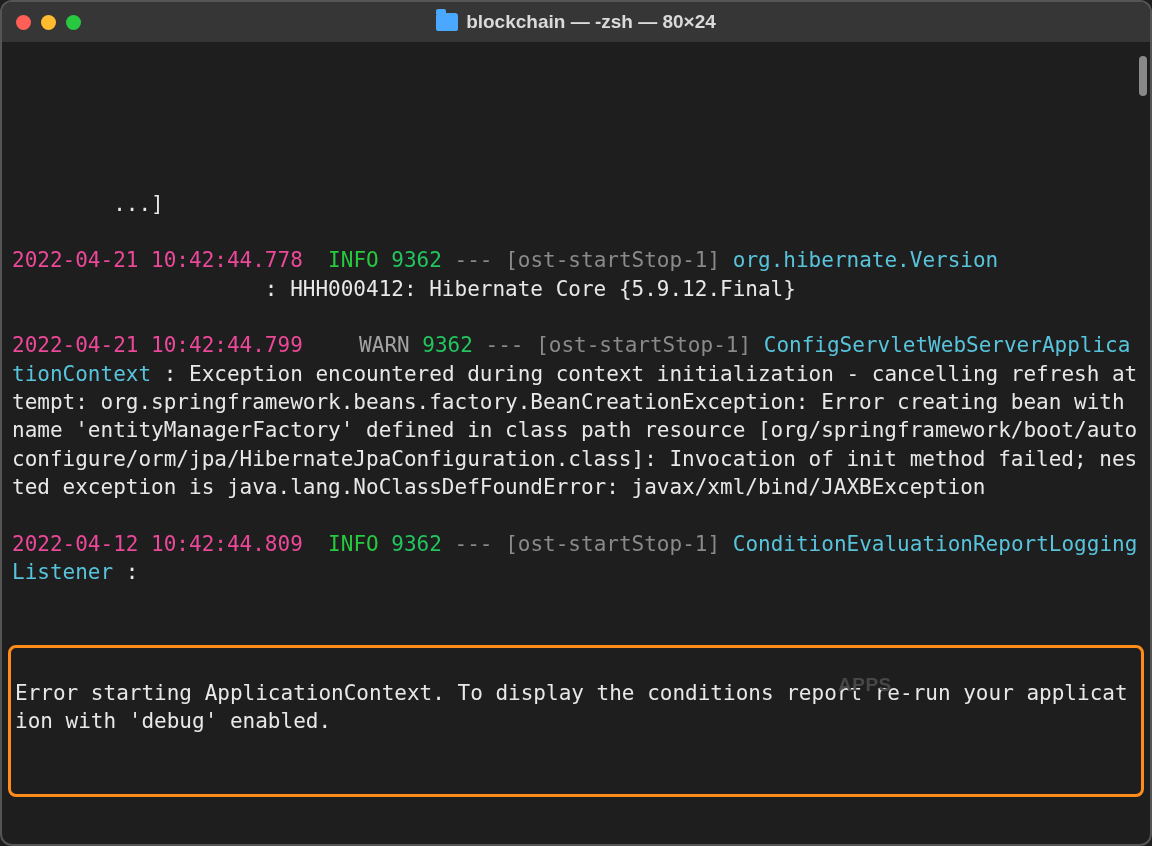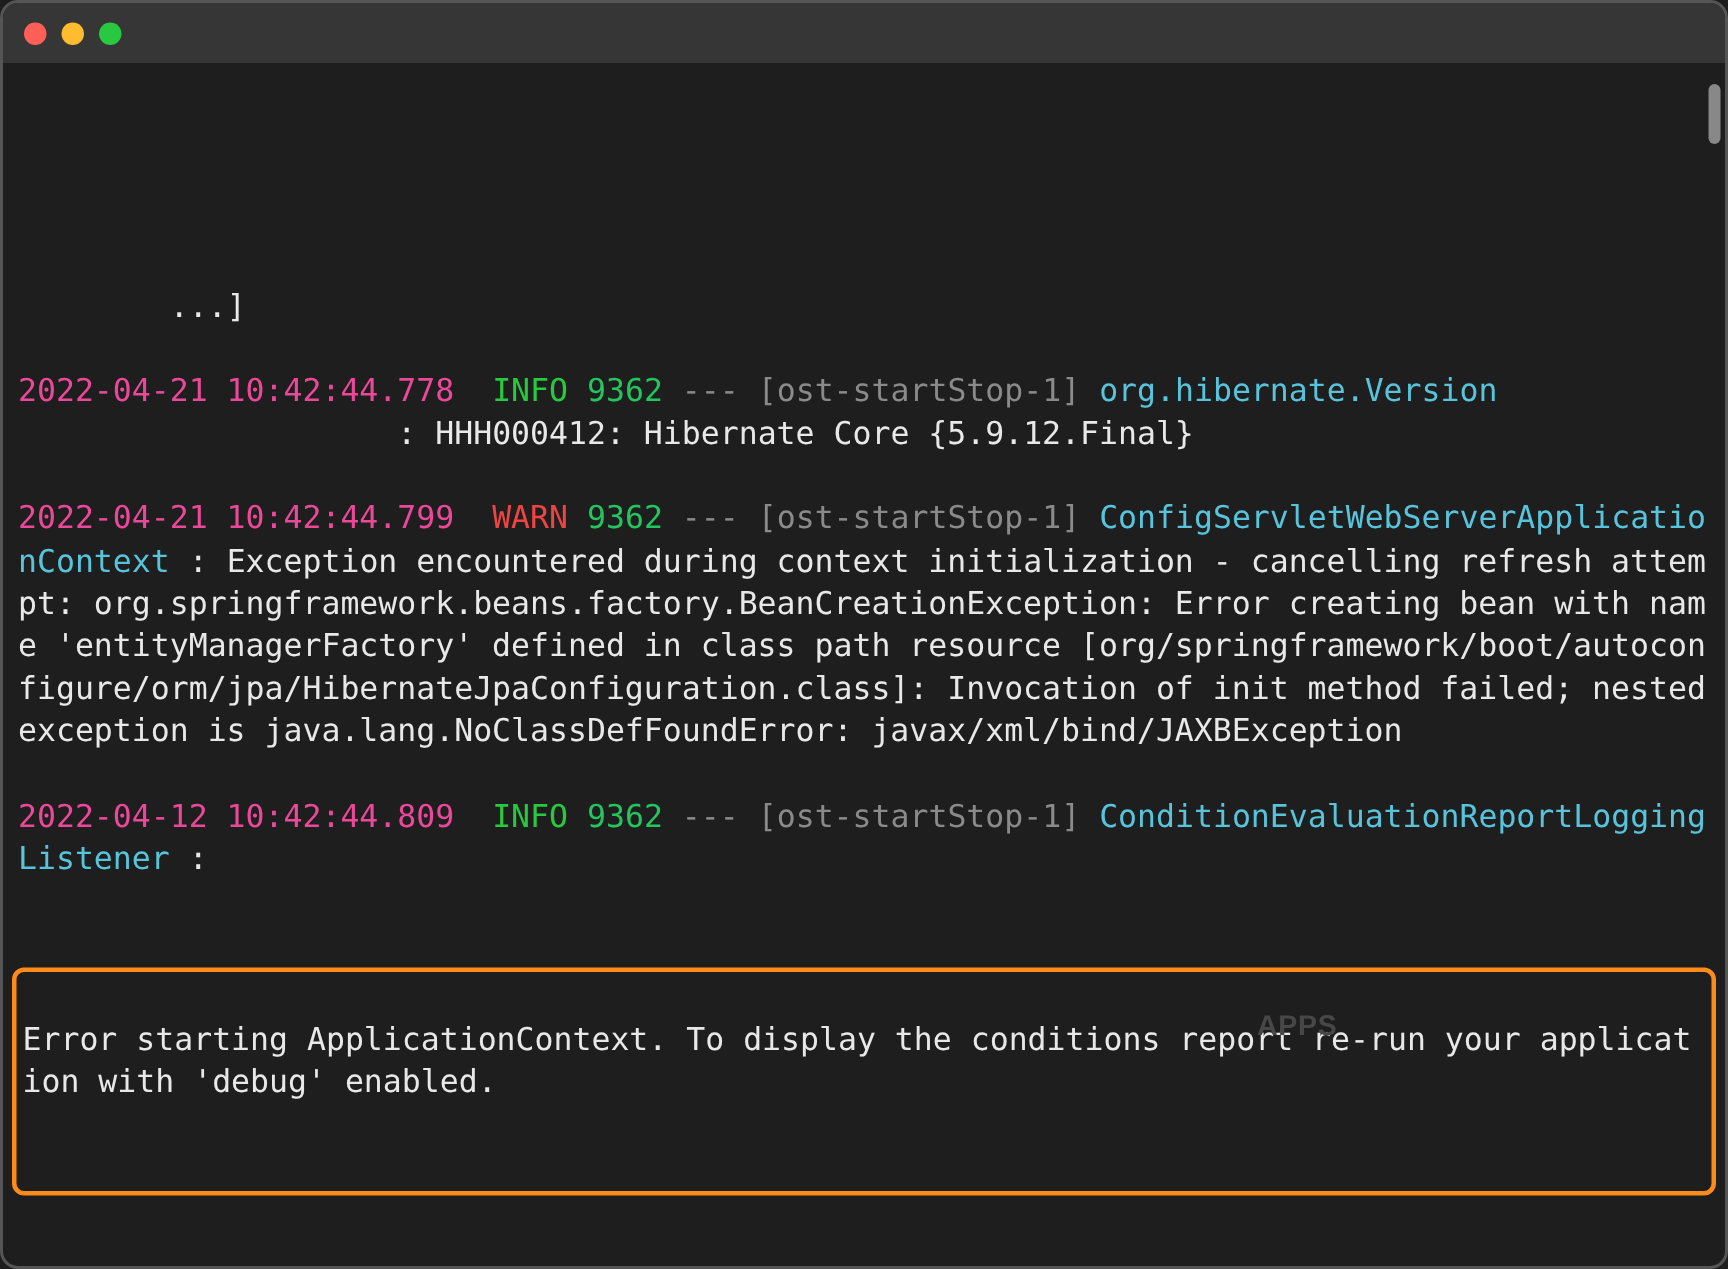--- a/index.html
+++ b/index.html
@@ -84,21 +84,21 @@
   }
   .scrollbar {
     position: absolute;
     top: 14px; right: 3px;
     width: 8px; height: 40px;
     background: #888;
     border-radius: 4px;
   }
   .ts   { color: #ec4899; }
   .info { color: #27c93f; }
-  .warn { color: #ef4444; }
+  .warn { color: #a3a3a3; margin-left: 31px; }
   .pid  { color: #22c55e; }
   .thr  { color: #8a8a8a; }
   .cls  { color: #58c4dc; }
   .txt  { color: #e8e8e8; }
   .highlight-box {
     border: 3px solid #ff8c1a;
     border-radius: 8px;
     margin: 2px -4px;
     padding: 2px 4px;
   }
@@ -114,20 +114,24 @@
 </head>
 <body>
 
 <div class="window">
   <div class="titlebar">
     <div class="traffic-lights">
       <div class="light red"></div>
       <div class="light yellow"></div>
       <div class="light green"></div>
     </div>
+    <div class="title-wrap">
+      <span class="folder-icon"></span>
+      <span>blockchain — -zsh — 80×24</span>
+    </div>
   </div>
 
   <div class="terminal">
     <div class="scrollbar"></div>
 
     <div class="ghost2" style="top:630px;left:836px;font-size:19px;">APPS</div>
 
 <div><span class="txt">        ...]</span></div>
 <div><span class="ts">2022-04-21 10:42:44.778</span>  <span class="info">INFO</span> <span class="pid">9362</span> <span class="thr">---</span> <span class="thr">[ost-startStop-1]</span> <span class="cls">org.hibernate.Version</span><br>                   <span class="txt"> : </span><span class="txt">HHH000412: Hibernate Core {5.9.12.Final}</span></div>
 <div><span class="ts">2022-04-21 10:42:44.799</span>  <span class="warn">WARN</span> <span class="pid">9362</span> <span class="thr">---</span> <span class="thr">[ost-startStop-1]</span> <span class="cls">ConfigServletWebServerApplicationContext</span><span class="txt"> : </span><span class="txt">Exception encountered during context initialization - cancelling refresh attempt: org.springframework.beans.factory.BeanCreationException: Error creating bean with name 'entityManagerFactory' defined in class path resource [org/springframework/boot/autoconfigure/orm/jpa/HibernateJpaConfiguration.class]: Invocation of init method failed; nested exception is java.lang.NoClassDefFoundError: javax/xml/bind/JAXBException</span></div>

